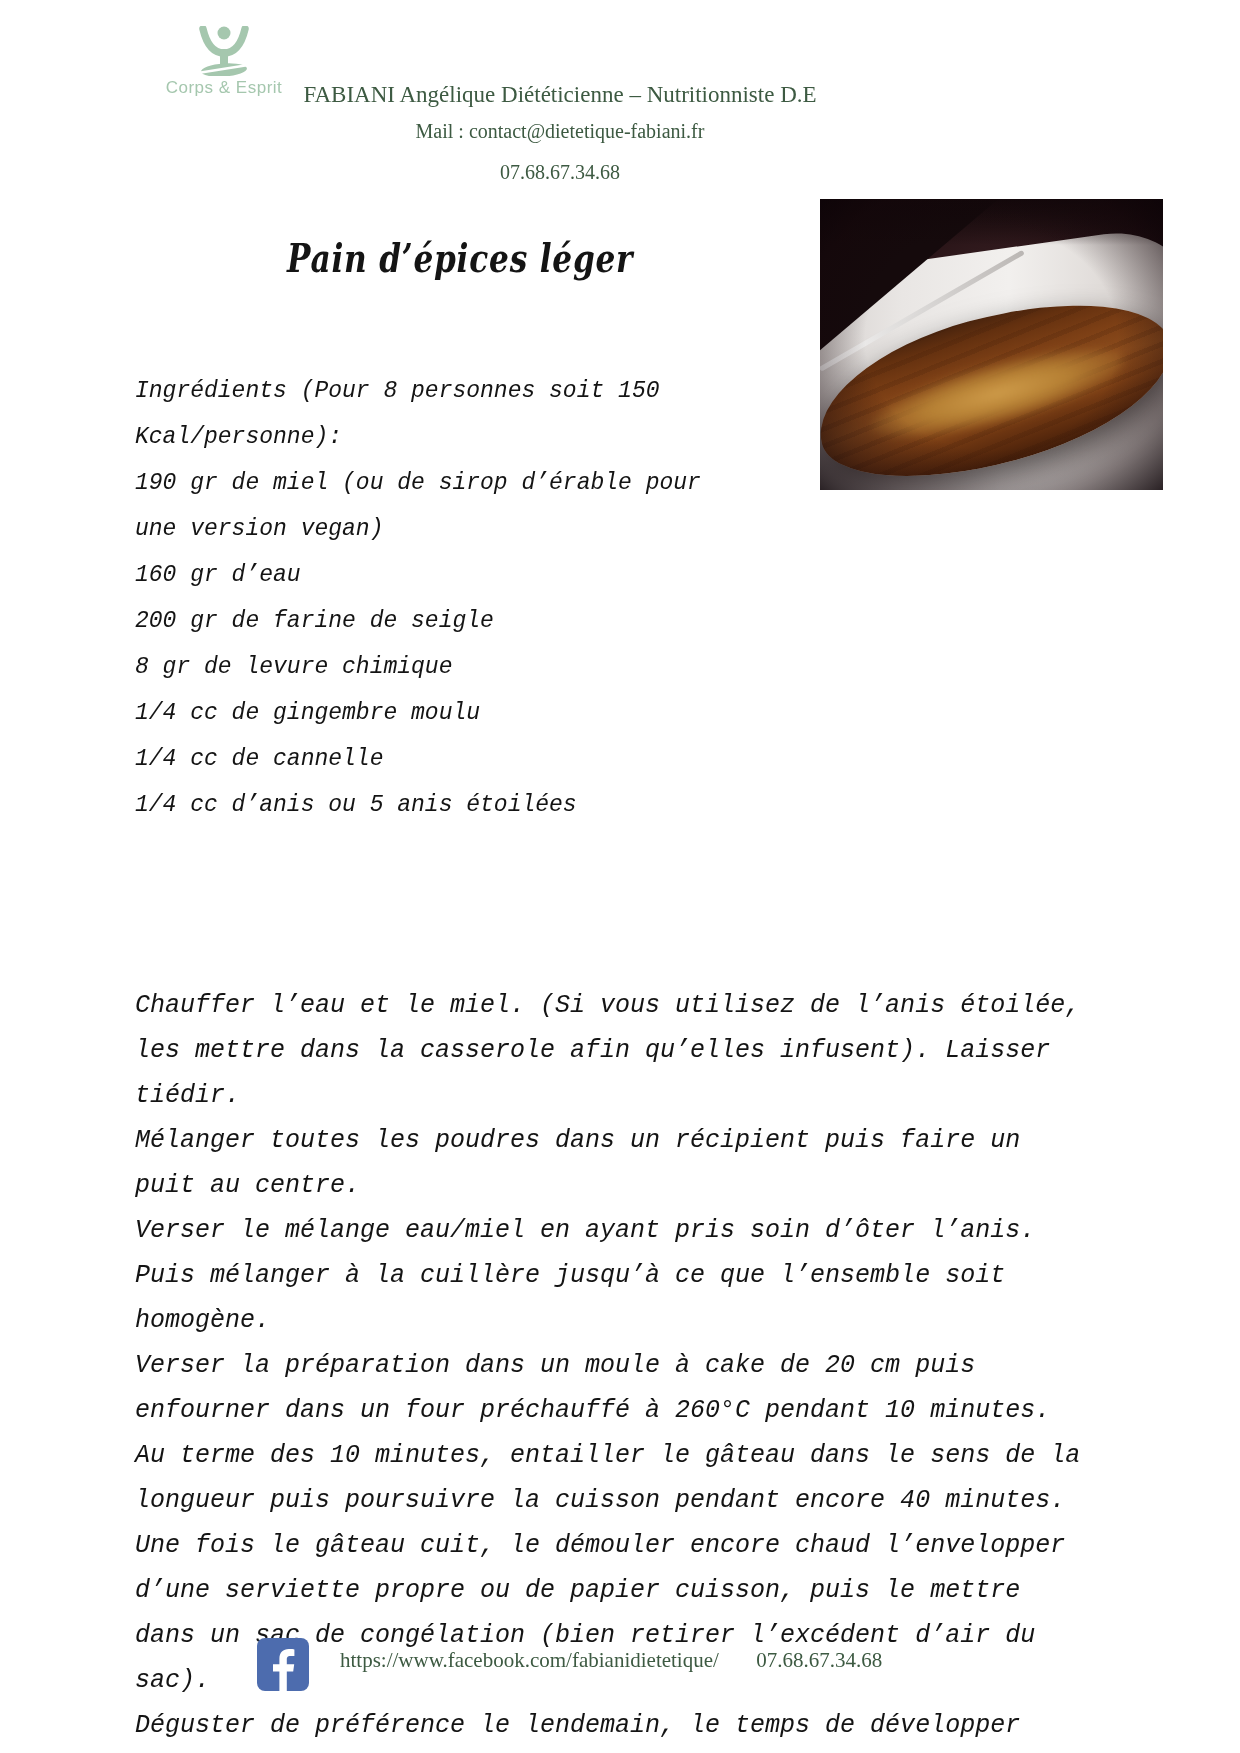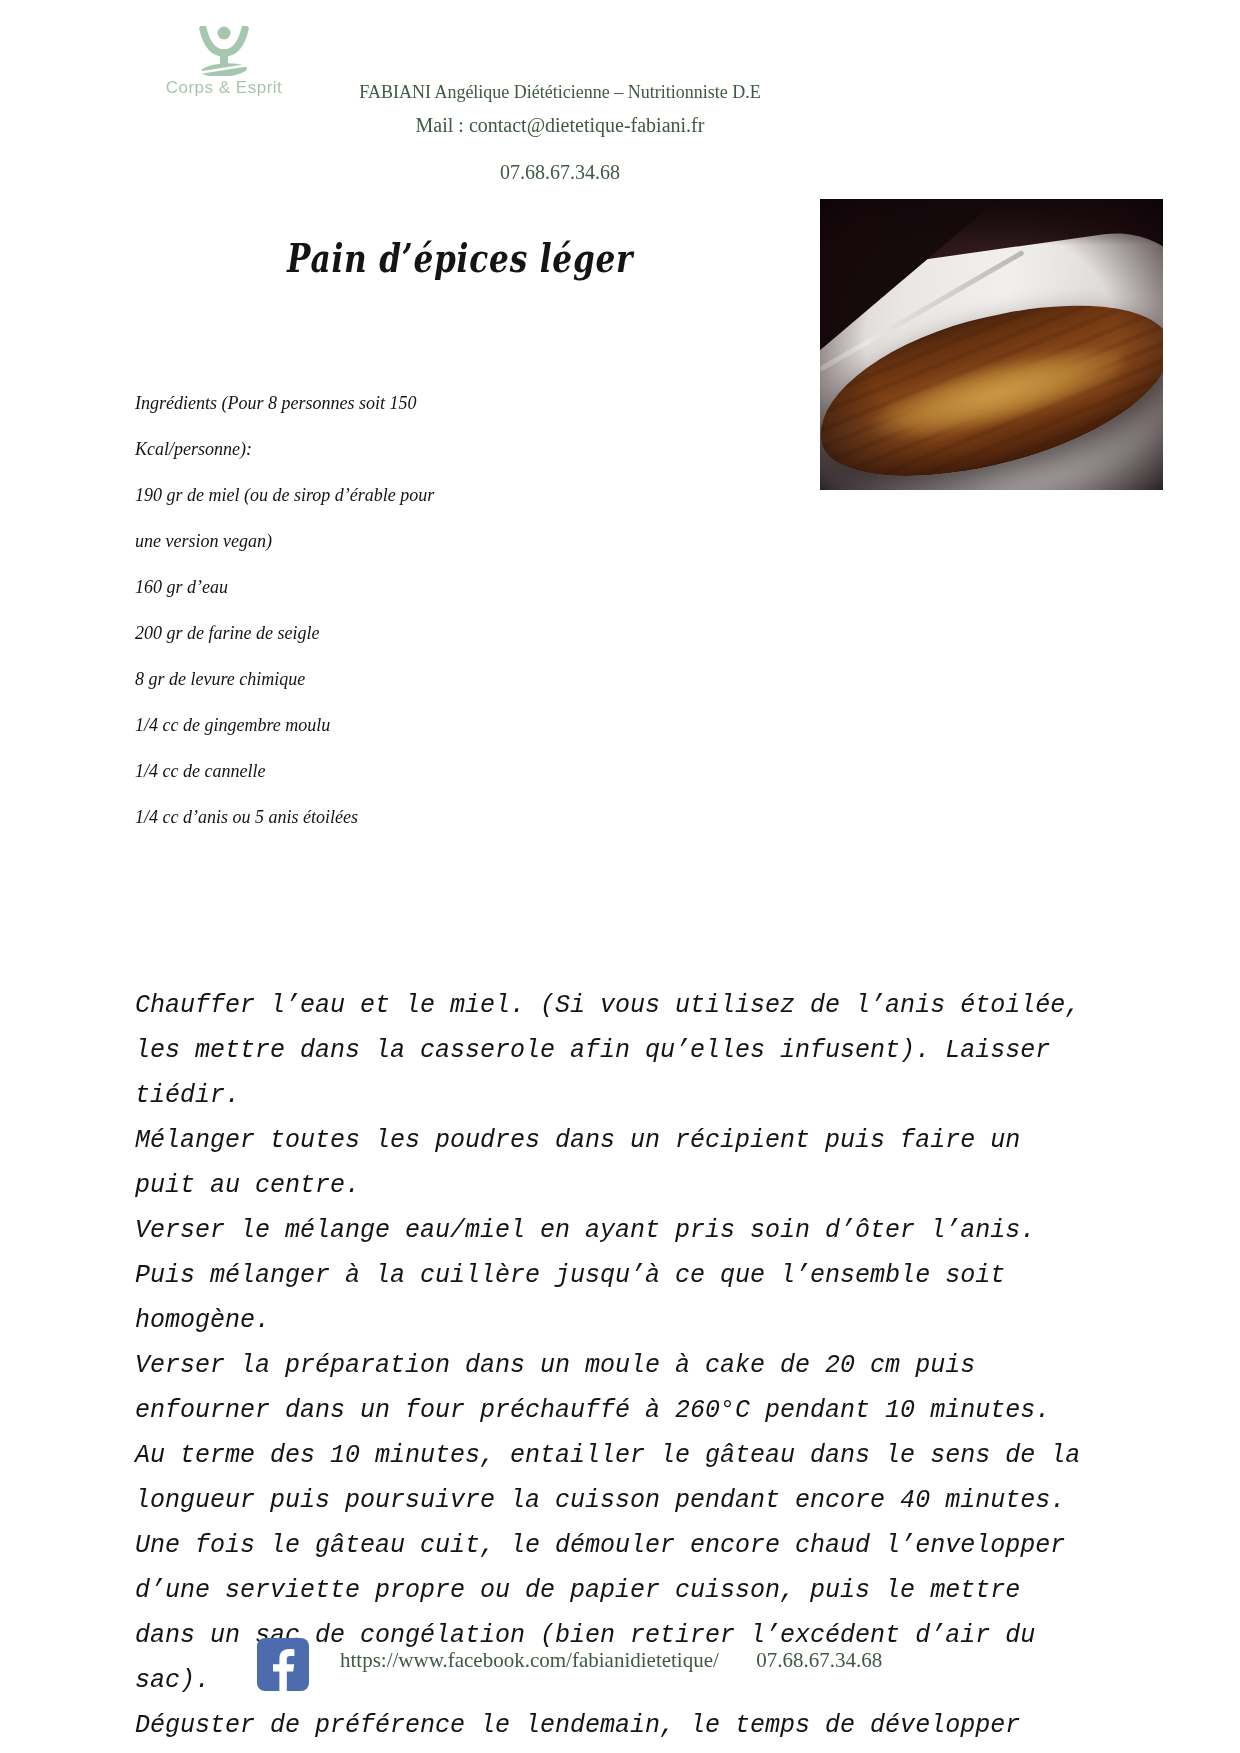--- a/index.html
+++ b/index.html
@@ -13,22 +13,22 @@
     position:relative;width:1240px;height:1753px;background:#ffffff;
     overflow:hidden;font-family:"Liberation Serif",serif;color:var(--text-black);
   }
   
   .logo{position:absolute;left:162px;top:26px;width:124px;text-align:center;}
   .logo svg{display:block;margin:0 auto;}
   .logo-label{margin-top:2px;font-family:"Liberation Sans",sans-serif;font-size:17px;
     color:var(--logo-sage);letter-spacing:.5px;white-space:nowrap;}
   
   .hdr{position:absolute;left:0;width:1120px;text-align:center;color:var(--header-green);}
-  .hdr-name{top:82px;font-size:18px;}
-  .hdr-mail{top:114px;font-size:20px;}
+  .hdr-name{top:82px;font-size:23px;}
+  .hdr-mail{top:120px;font-size:20px;}
   .hdr-phone{top:161px;font-size:20px;}
   
   .photo{position:absolute;left:820px;top:199px;width:343px;height:291px;overflow:hidden;
     background:radial-gradient(ellipse at 52% 42%,#40262a 0%,#2a1518 40%,#170b0e 75%,#120709 100%);}
   .paper{position:absolute;left:-45px;top:52px;width:440px;height:285px;transform:rotate(-8deg);
     background:linear-gradient(100deg,#c9c3c0 0%,#e9e6e4 30%,#f2f0ee 52%,#ddd8d5 75%,#c6c0bd 100%);
     border-radius:48px 90px 40px 70px;}
   .crease{position:absolute;left:0;top:168px;width:235px;height:5px;transform:rotate(-30deg);
     transform-origin:left center;border-radius:3px;
     background:linear-gradient(90deg,rgba(255,255,255,.85),rgba(150,145,142,.6));}
@@ -45,22 +45,22 @@
     background:radial-gradient(ellipse at 50% 50%,#cf9c4a 0%,#b57f33 40%,rgba(150,90,35,0) 78%);
     filter:blur(4px);}
   .loaf-streaks{position:absolute;left:0;top:0;width:100%;height:100%;border-radius:inherit;opacity:.5;
     background:repeating-linear-gradient(173deg,rgba(50,20,5,.28) 0 5px,rgba(0,0,0,0) 5px 16px);}
   .vignette{position:absolute;left:0;top:0;width:100%;height:100%;
     background:radial-gradient(ellipse at 50% 48%,rgba(0,0,0,0) 52%,rgba(20,6,10,.45) 78%,rgba(12,3,7,.85) 100%);}
   
   .title{position:absolute;left:287px;top:234px;font-family:"DejaVu Serif",serif;
     font-style:italic;font-weight:bold;font-size:40px;letter-spacing:1px;
     transform:scaleX(.78);transform-origin:left top;white-space:nowrap;}
-  .ingredients{position:absolute;left:135px;top:380px;font-family:Liberation Serif, serif;
-    font-style:italic;font-size:18px;line-height:46px;}
+  .ingredients{position:absolute;left:135px;top:368px;font-family:Liberation Mono, monospace;
+    font-style:italic;font-size:23px;line-height:46px;}
   .ing-line{white-space:nowrap;}
   .instructions{position:absolute;left:135px;top:983px;width:952px;
     font-family:Liberation Mono, monospace;font-style:italic;font-size:25px;line-height:45px;}
   .instructions p{margin:0;}
   
   .fb-icon{position:absolute;left:257px;top:1638px;width:52px;height:53px;}
   .footer-text{position:absolute;left:340px;top:1648px;font-size:21px;
     color:var(--header-green);white-space:nowrap;}
   .footer-phone{margin-left:32px;}
 </style>

